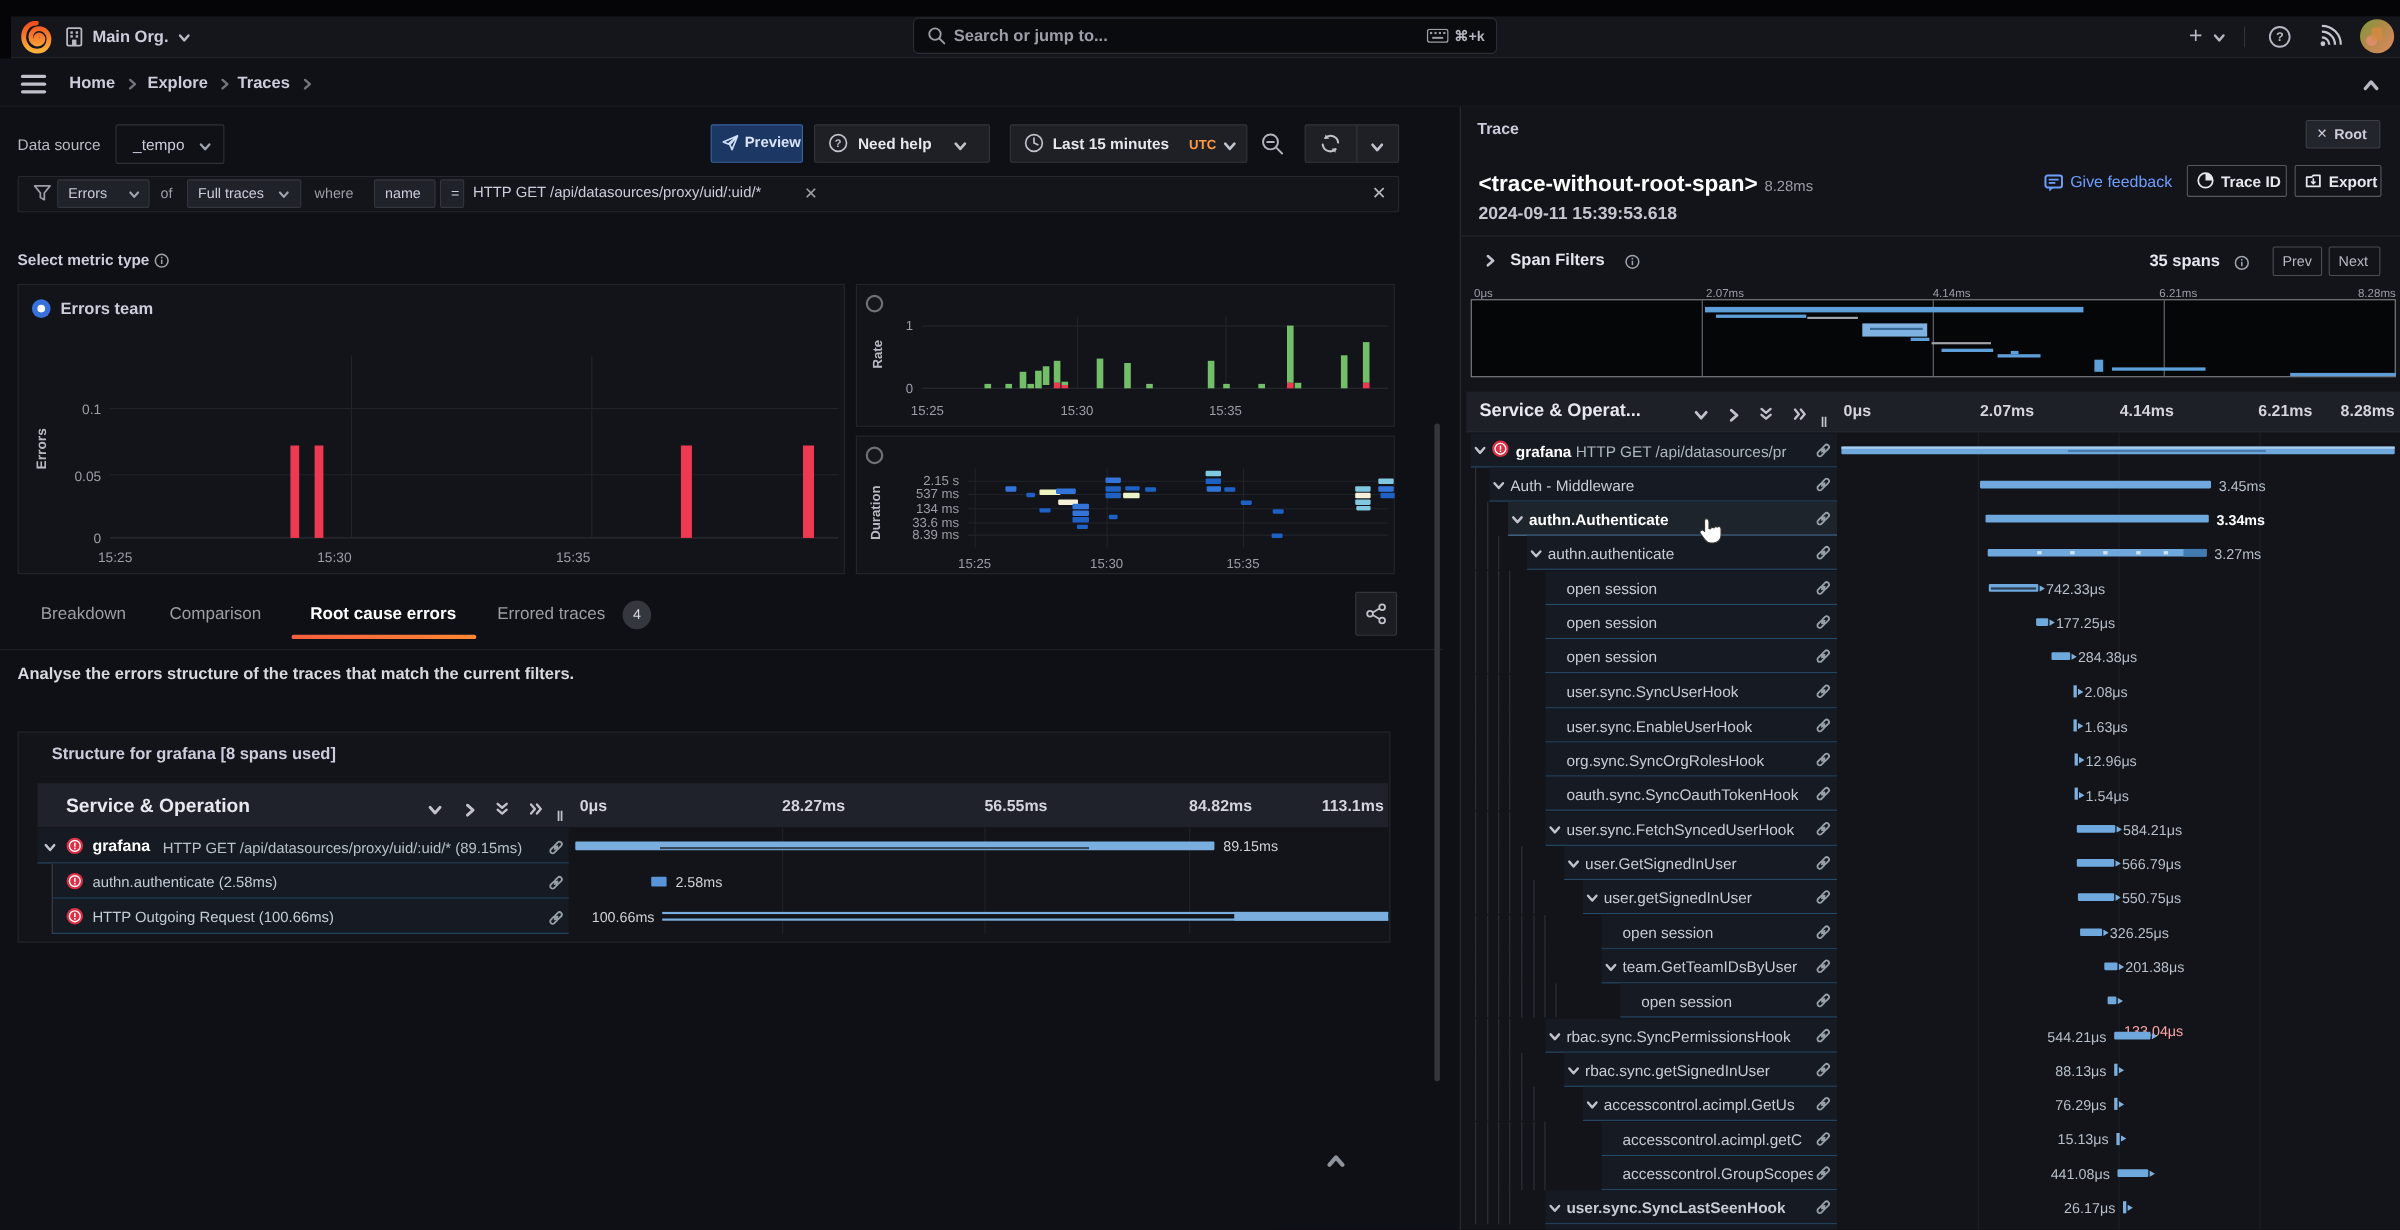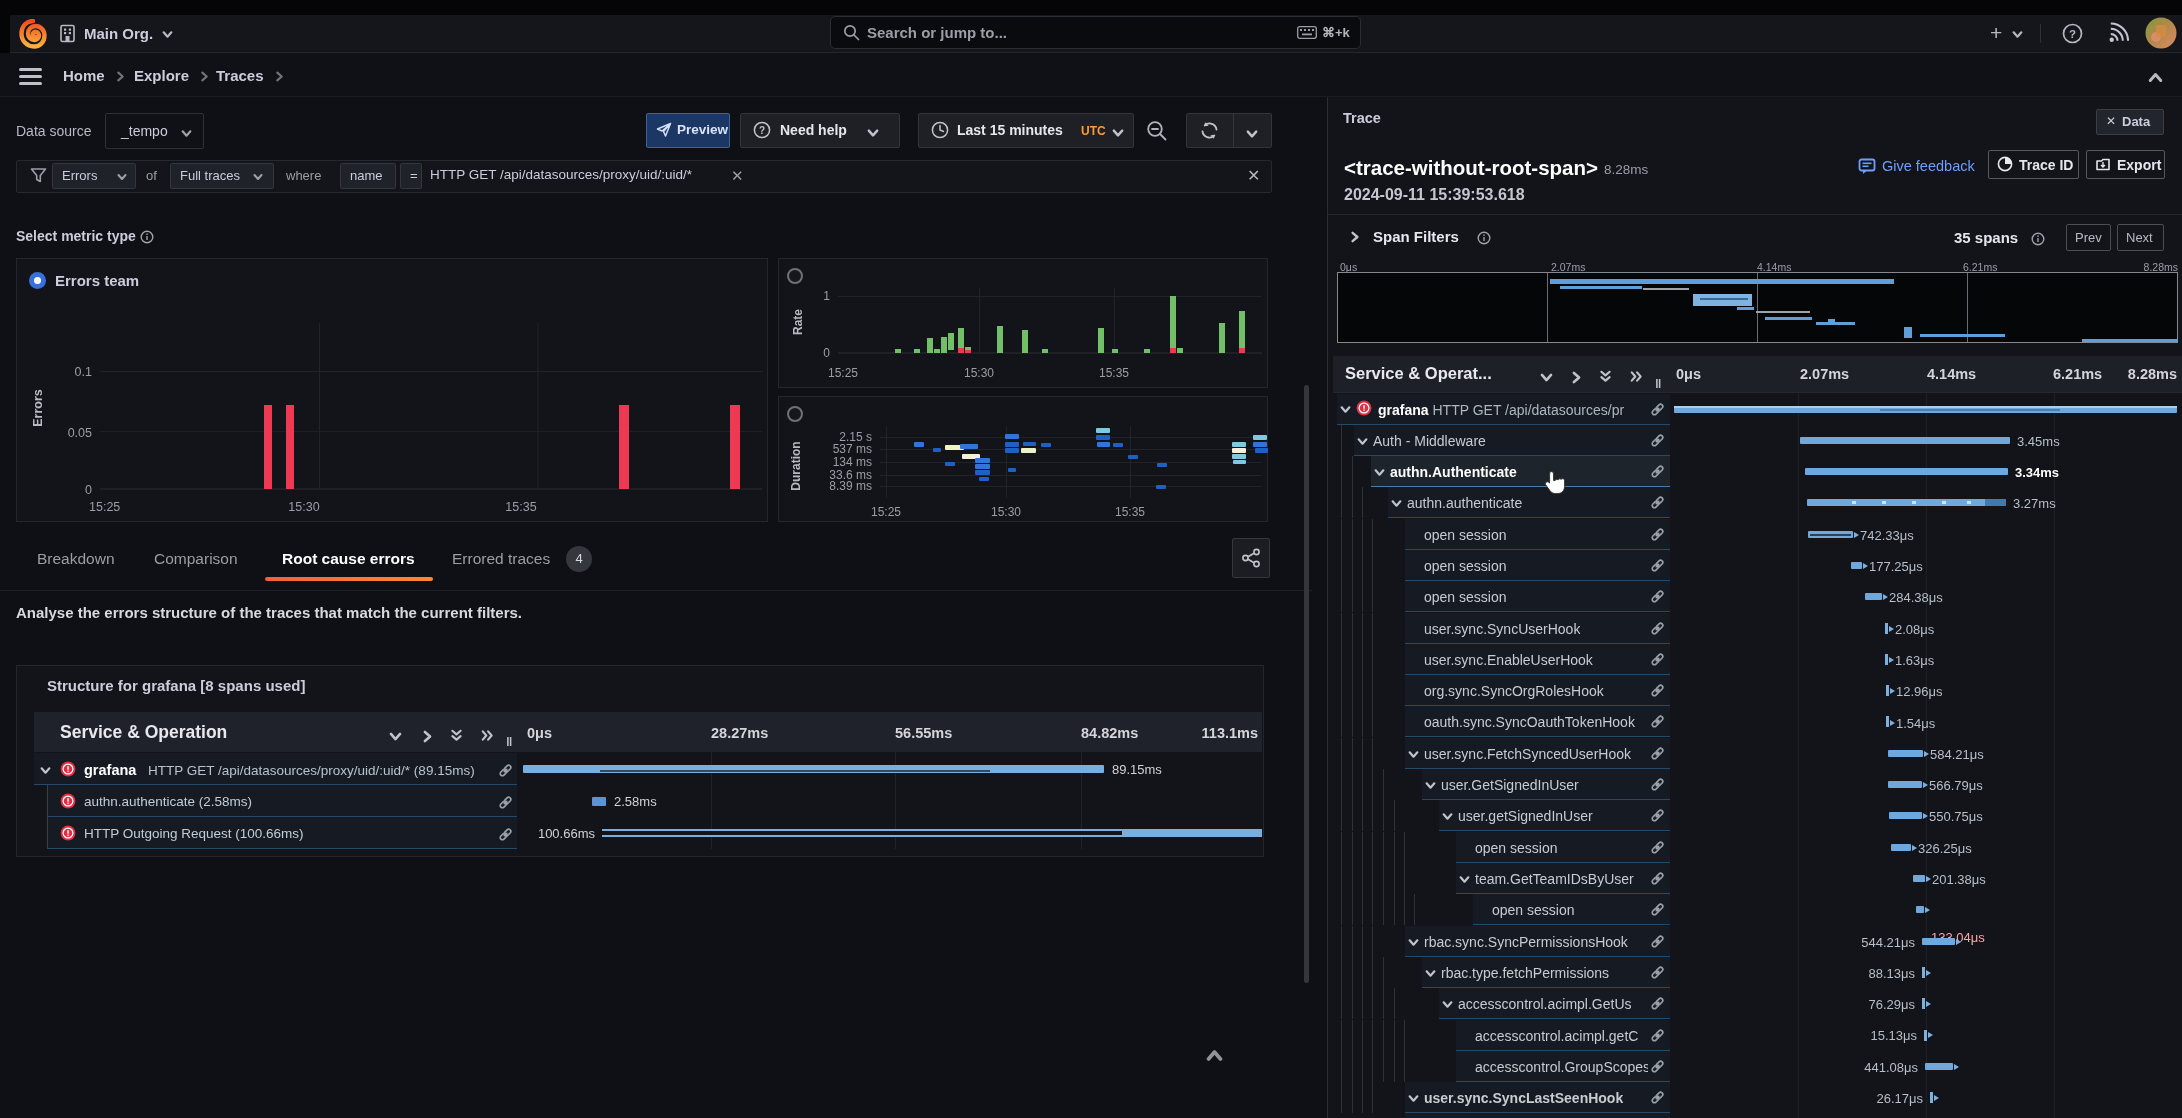--- a/index.html
+++ b/index.html
@@ -410,21 +410,21 @@
 <div class="abs" style="left:602px;top:829px;width:660px;height:8px;background:#131419;border-top:2px solid #7aaede;border-bottom:2px solid #7aaede;"></div>
 <div class="abs" style="left:1122px;top:829px;width:140px;height:8px;background:#7aaede;"></div>
 <svg class="abs" style="left:1206px;top:1047px" width="17" height="17" viewBox="0 0 10 10">
       <polyline points="1.5,7 5,3 8.5,7" fill="none" stroke="#8f939b" stroke-width="2.2" stroke-linecap="round" stroke-linejoin="round"></polyline>
     </svg>
 <div class="abs" style="left:1304px;top:385px;width:5px;height:598px;background:#34363c;border-radius:3px;"></div>
 <div class="abs" style="left:1327px;top:97px;width:855px;height:1021px;background:#12141a;border-left:1px solid #2b2d33;"></div>
 <div class="abs" style="left:1343px;top:110px;font-size:14.5px;color:#ccccdc;font-weight:700;white-space:nowrap;">Trace</div>
 <div class="abs" style="left:2096px;top:109px;width:68px;height:26px;background:#22252b;border:1px solid #3b3e45;border-radius:2px;"></div>
 <div class="abs" style="left:2106px;top:114px;font-size:12px;color:#ccccdc;font-weight:400;white-space:nowrap;">✕</div>
-<div class="abs" style="left:2122px;top:114px;font-size:13px;color:#ccccdc;font-weight:700;white-space:nowrap;">Data</div>
+<div class="abs" style="left:2122px;top:114px;font-size:13px;color:#ccccdc;font-weight:700;white-space:nowrap;">Root</div>
 <div class="abs" style="left:1344px;top:156px;font-size:20.5px;color:#ffffff;font-weight:700;white-space:nowrap;">&lt;trace-without-root-span&gt;</div>
 <div class="abs" style="left:1604px;top:162px;font-size:13.5px;color:#9d9da8;font-weight:400;white-space:nowrap;">8.28ms</div>
 <div class="abs" style="left:1344px;top:186px;font-size:16px;color:#c6c6d0;font-weight:700;white-space:nowrap;">2024-09-11 15:39:53.618</div>
 <svg class="abs" style="left:1858px;top:157px" width="18" height="18" viewBox="0 0 18 18">
 <rect x="1.5" y="2.5" width="15" height="11" rx="2" fill="none" stroke="#6e9fff" stroke-width="1.8"></rect>
 <path d="M5 13.5 L5 17 L9 13.5 Z" fill="#6e9fff"></path>
 <rect x="4.5" y="5.5" width="9" height="1.6" fill="#6e9fff"></rect>
       <rect x="4.5" y="8.5" width="6" height="1.6" fill="#6e9fff"></rect>
     </svg>
 <div class="abs" style="left:1882px;top:158px;font-size:14.5px;color:#6e9fff;font-weight:400;white-space:nowrap;">Give feedback</div>
@@ -901,21 +901,21 @@
 <div class="abs" style="right:267px;top:935px;font-size:13px;color:#b7bfc9;font-weight:400;white-space:nowrap;text-align:right;">544.21μs</div>
 <div class="abs" style="left:1422px;top:957px;width:248px;height:31px;background:#161b23;border-bottom:1px solid #264b68;"></div>
 <div class="abs" style="left:1341px;top:957px;width:1px;height:31px;background:#2e333b;"></div>
 <div class="abs" style="left:1352px;top:957px;width:1px;height:31px;background:#2e333b;"></div>
 <div class="abs" style="left:1362px;top:957px;width:1px;height:31px;background:#2e333b;"></div>
 <div class="abs" style="left:1372px;top:957px;width:1px;height:31px;background:#2e333b;"></div>
 <div class="abs" style="left:1383px;top:957px;width:1px;height:31px;background:#2e333b;"></div>
 <svg class="abs" style="left:1425px;top:968px" width="11" height="11" viewBox="0 0 10 10">
       <polyline points="1.5,3 5,7 8.5,3" fill="none" stroke="#c2c2cc" stroke-width="2" stroke-linecap="round" stroke-linejoin="round"></polyline>
     </svg>
-<div class="abs" style="left:1441px;top:965px;font-size:14px;font-weight:400;color:#c7ccd3;white-space:nowrap;max-width:207px;overflow:hidden;">rbac.type.fetchPermissions</div>
+<div class="abs" style="left:1441px;top:965px;font-size:14px;font-weight:400;color:#c7ccd3;white-space:nowrap;max-width:207px;overflow:hidden;">rbac.sync.getSignedInUser</div>
 <svg class="abs" style="left:1650px;top:965px" width="15" height="15" viewBox="0 0 24 24">
       <g transform="rotate(-45 12 12)" fill="none" stroke="#98a0a9" stroke-width="2.6">
         <rect x="1.5" y="8.5" width="12" height="7" rx="3.5"></rect>
         <rect x="10.5" y="8.5" width="12" height="7" rx="3.5"></rect>
       </g>
       <g transform="rotate(-45 12 12)">
         <rect x="8" y="11" width="8" height="2" fill="#98a0a9"></rect>
       </g>
     </svg>
 <div class="abs" style="left:1922px;top:967px;width:3px;height:11px;background:#7db0de;"></div>

